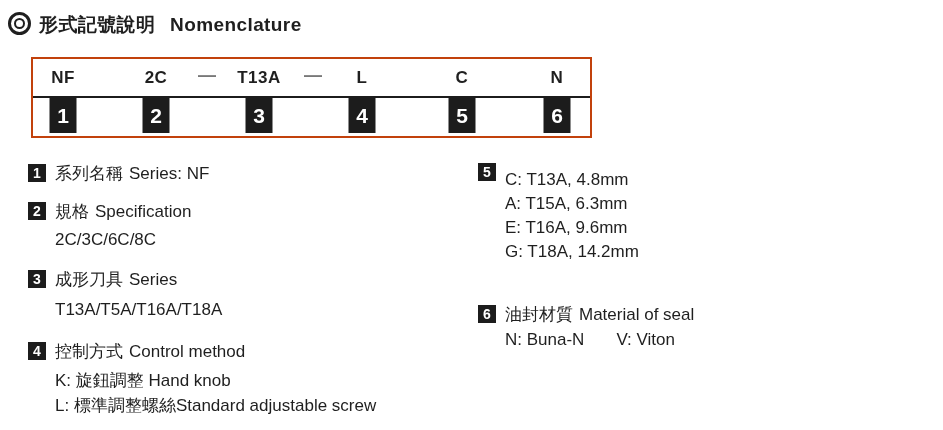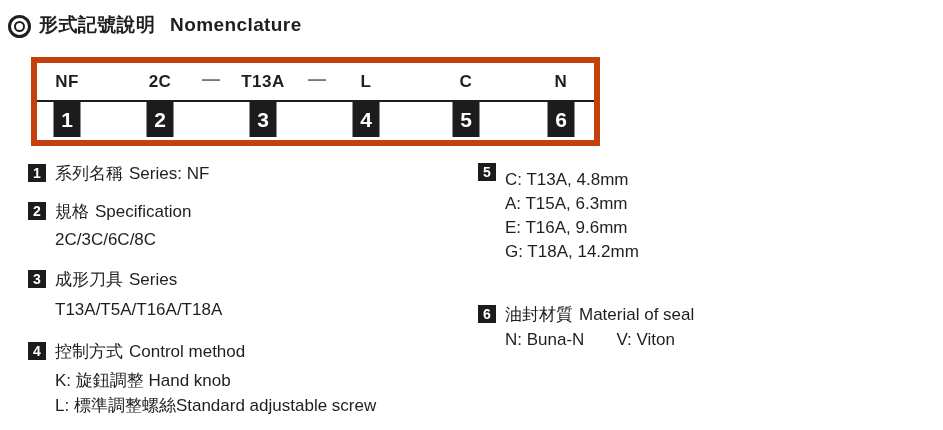--- a/index.html
+++ b/index.html
@@ -7,36 +7,36 @@
     width:943px; height:430px;
     background:#ffffff;
     color:#1f1f1f;
     font-family:"Liberation Sans", sans-serif;
     position:relative;
     overflow:hidden;
   }
   .page { position:absolute; inset:0; }
 
   
-  .title-row { position:absolute; left:8px; top:12px; display:flex; align-items:flex-end; }
+  .title-row { position:absolute; left:8px; top:12px; display:flex; align-items:flex-start; }
   .mark {
     width:23px; height:23px; box-sizing:border-box;
     border:3px solid #1f1f1f; border-radius:50%;
     display:flex; align-items:center; justify-content:center;
     flex:0 0 auto;
   }
   .mark-inner { width:11px; height:11px; box-sizing:border-box; border:2px solid #1f1f1f; border-radius:50%; }
   .title { font-size:19px; font-weight:bold; margin:0 0 0 8px; letter-spacing:.4px; white-space:nowrap; }
   .title .en { margin-left:9px; }
 
   
   .diagram {
     position:absolute; left:31px; top:57px;
     width:557px; height:77px;
-    border:6px solid #c2410c;
+    border:2px solid #c2410c;
   }
   .divider { position:absolute; left:0; right:0; top:37px; height:2px; background:#1c1c1c; }
   .code {
     position:absolute; top:9px; transform:translateX(-50%);
     font-weight:bold; font-size:17px; letter-spacing:.5px; white-space:nowrap;
   }
   .sq {
     position:absolute; top:39px; transform:translateX(-50%);
     width:27px; height:35px; background:#1c1c1c; color:#ffffff;
     font-weight:bold; font-size:21px;

